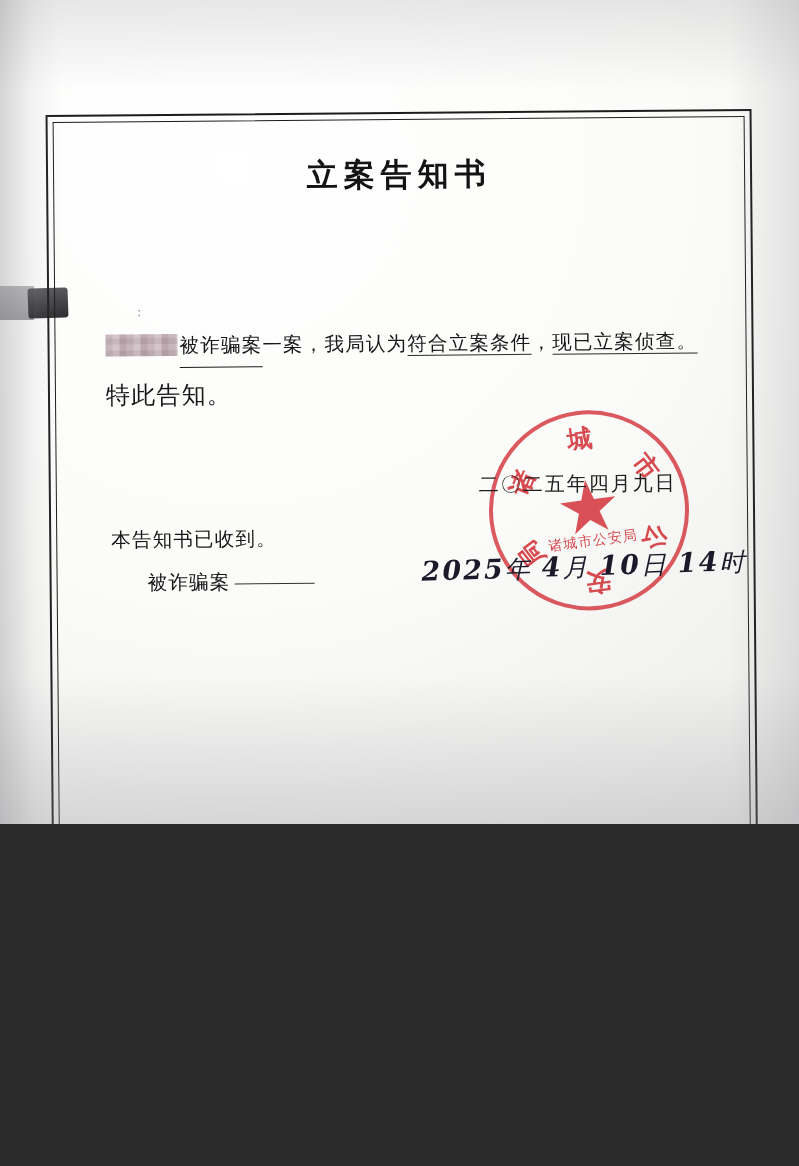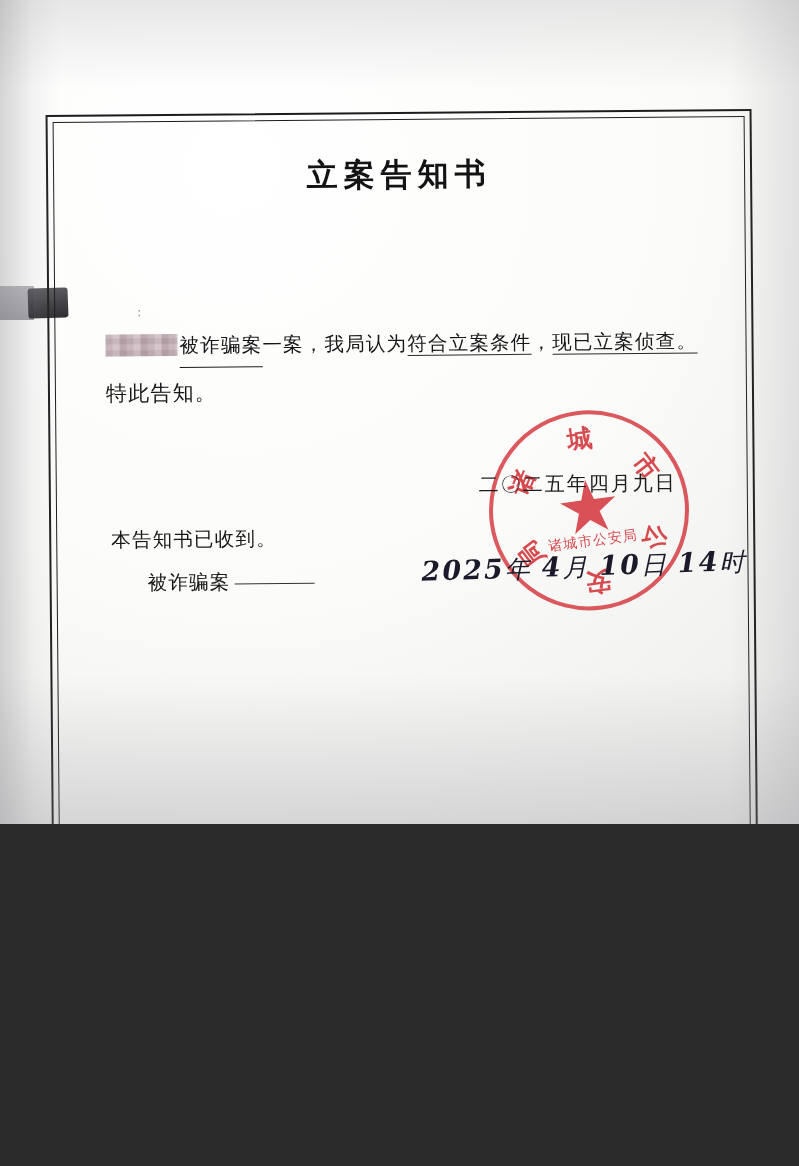--- a/index.html
+++ b/index.html
@@ -115,21 +115,21 @@
     width: 600px;
     font-size: 19.5px;
     letter-spacing: 1.2px;
     white-space: nowrap;
     color: #171717;
   }
   .body-line-2 {
     position: absolute;
     top: 265px;
     left: 58px;
-    font-size: 21px;
+    font-size: 24px;
     letter-spacing: 1.2px;
     color: #171717;
   }
 
   
   .redaction {
     display: inline-block;
     width: 72px;
     height: 22px;
     vertical-align: -4px;

